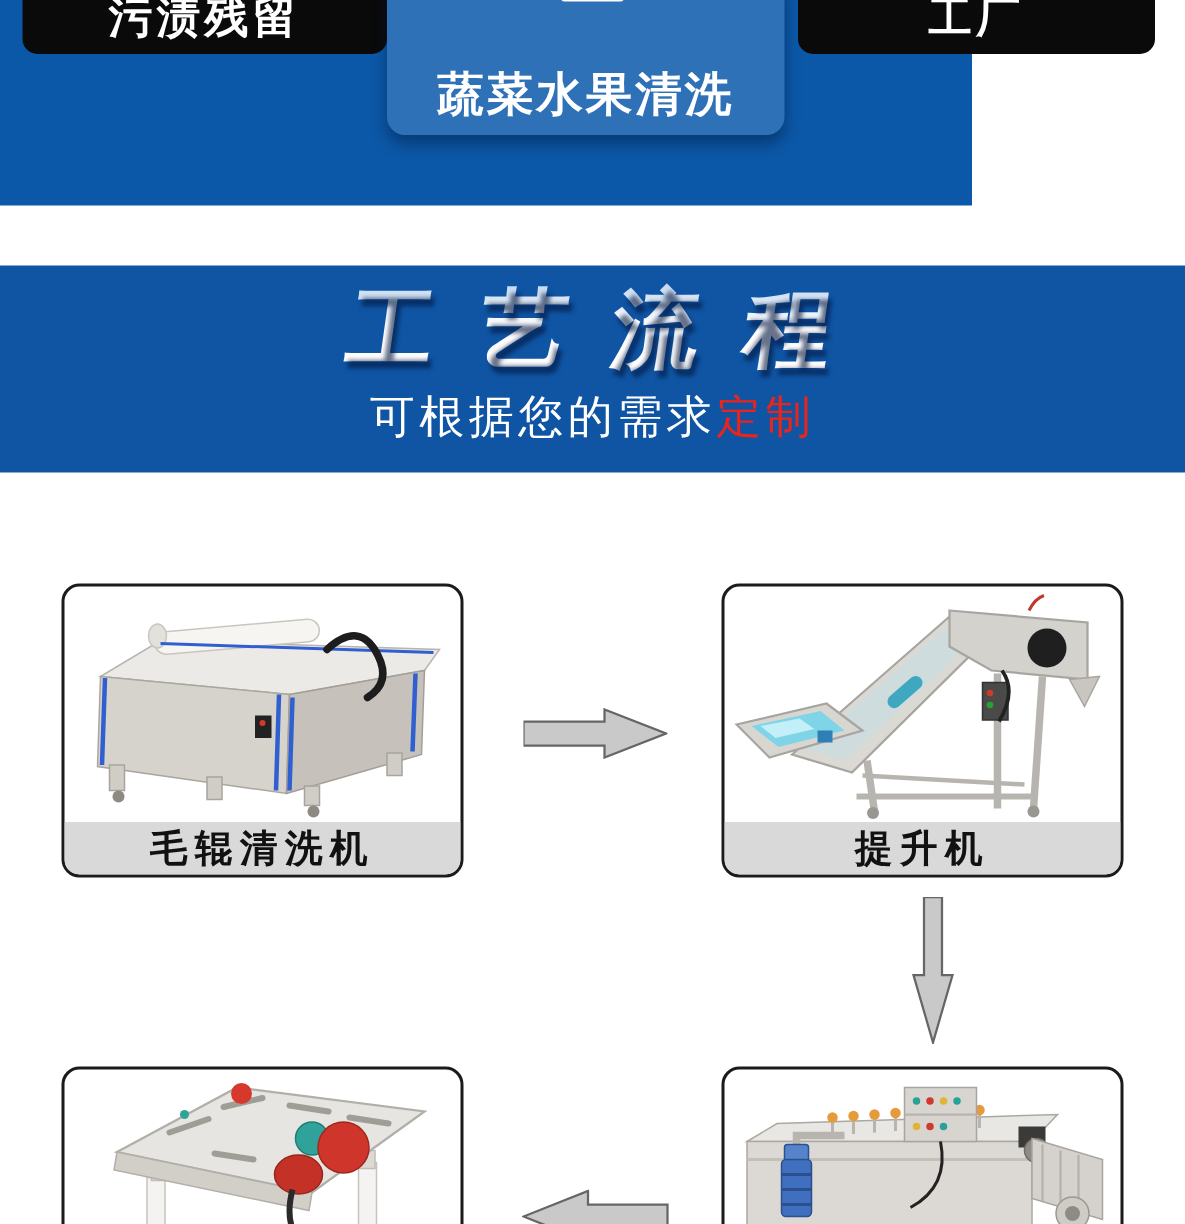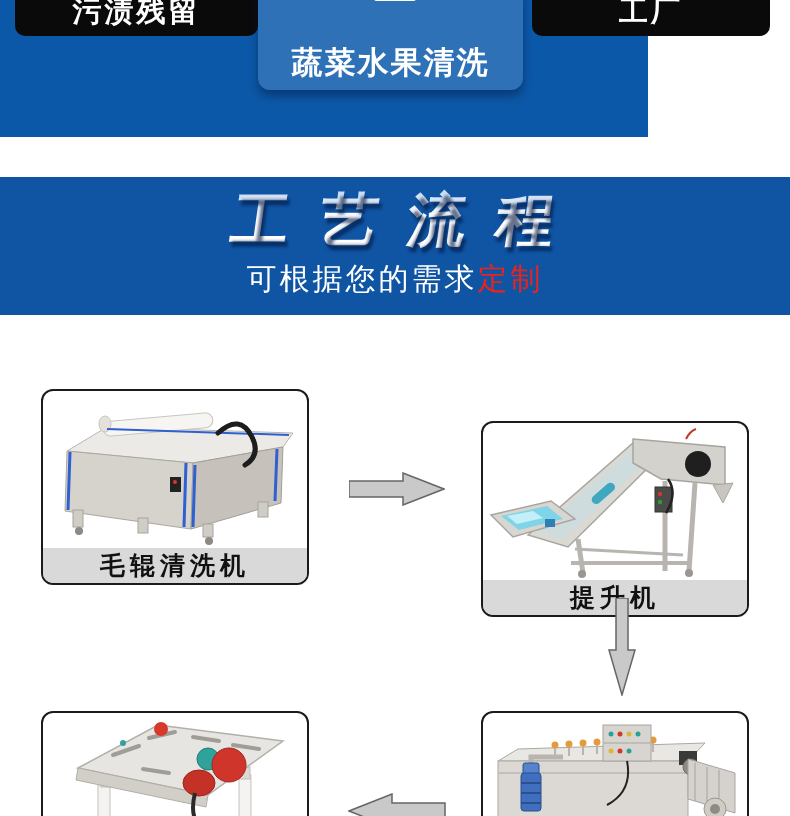--- a/index.html
+++ b/index.html
@@ -54,21 +54,21 @@
     margin:12px 0 0 0;font-size:30px;line-height:34px;color:#ffffff;letter-spacing:3px;
   }
   .banner-sub .accent{color:#e8241d;}
 
   
   .machine-box{
     position:absolute;width:264px;height:192px;background:#fff;
     border:2px solid #1b1b1b;border-radius:12px;overflow:hidden;
   }
   .box1{left:41px;top:389px;}
-  .box2{left:481px;top:389px;margin-top:32px;}
+  .box2{left:481px;top:389px;}
   .box3{left:41px;top:711px;}
   .box4{left:481px;top:711px;}
   .machine-img{position:absolute;left:0;top:0;width:264px;height:157px;}
   .label-band{
     position:absolute;left:0;bottom:0;width:264px;height:35px;background:#d9d9d9;
     display:flex;align-items:center;justify-content:center;
     color:#111;font-weight:bold;font-size:25px;letter-spacing:5px;
   }
   .arrow{position:absolute;}
   .arrow-right{left:349px;top:472px;}

